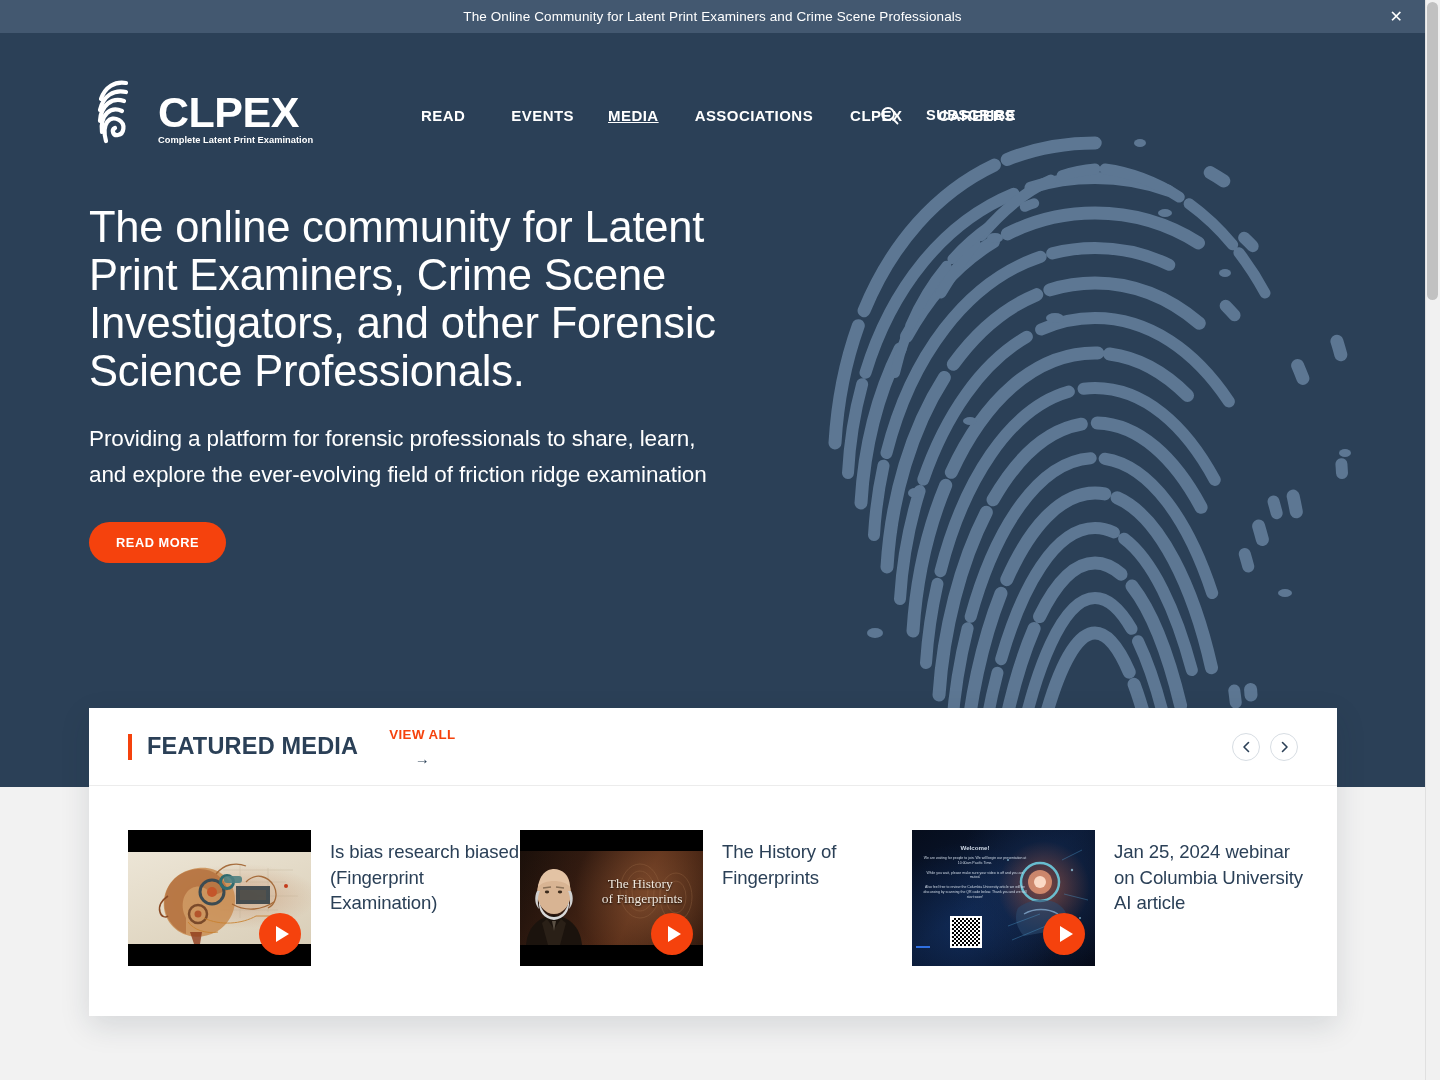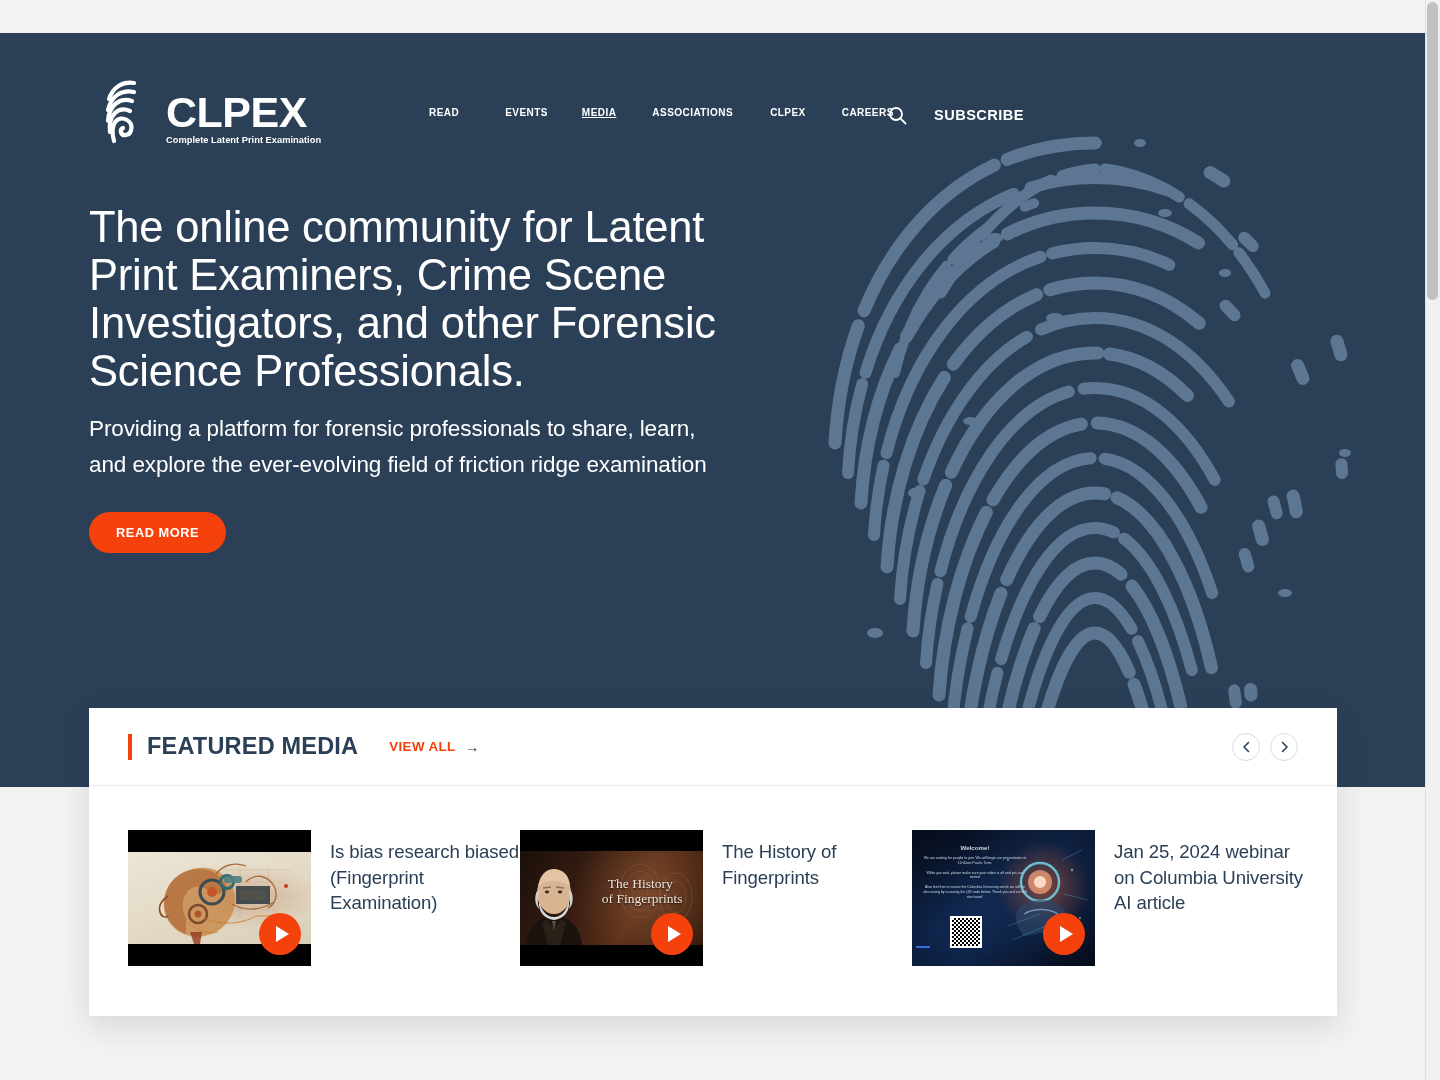--- a/index.html
+++ b/index.html
@@ -50,21 +50,21 @@
     position: absolute;
     right: -20px; top: -60px;
     width: 700px; height: 860px;
     opacity: 1;
     pointer-events: none;
   }
   #fingerprint svg { width: 100%; height: 100%; display: block; }
 
   
   #site-header {
-    position: absolute; top: 0; left: 12px;
+    position: absolute; top: 0; left: 4px;
     width: 1135px; height: 100px;
     display: flex; align-items: center;
     z-index: 5;
   }
   #logo {
     position: absolute; left: 89px; top: 44px;
     display: flex; align-items: flex-end; gap: 9px;
     cursor: pointer;
   }
   #logo .fp-mark { width: 56px; height: 70px; }
@@ -84,21 +84,21 @@
     line-height: 13px;
     margin-top: 1px;
   }
 
   #mainnav {
     position: absolute; left: 417px; top: 74px;
     display: flex; gap: 0;
   }
   #mainnav a {
     color: #ffffff;
-    font-size: 10px;
+    font-size: 15px;
     font-weight: 700;
     letter-spacing: .45px;
     text-decoration: none;
     padding: 0 30px 0 0;
     white-space: nowrap;
     cursor: pointer;
   }
   #mainnav a:nth-child(1) { padding-right: 38px; }
   #mainnav a:nth-child(2) { padding-right: 34px; margin-left: 8px; }
   #mainnav a:nth-child(3) { padding-right: 36px; text-decoration: underline; }
@@ -127,21 +127,21 @@
   }
   #hero-title {
     color: #ffffff;
     font-size: 43.5px;
     font-weight: 400;
     line-height: 48px;
     letter-spacing: -0.2px;
   }
   #hero-sub {
     color: #ffffff;
-    margin-top: 16px;
+    margin-top: 26px;
     font-size: 22.5px;
     font-weight: 400;
     line-height: 36px;
     letter-spacing: -0.1px;
     width: 630px;
   }
   #read-more {
     display: inline-block;
     margin-top: 29px;
     background: #f5420d;
@@ -178,21 +178,21 @@
   }
   #featured-head .title {
     color: #2b4057;
     font-size: 23.5px;
     font-weight: 700;
     letter-spacing: .2px;
   }
   #featured-head .viewall {
     margin-left: 31px;
     display: flex; align-items: center; gap: 9px;
-    cursor: pointer; text-decoration: none;
+    cursor: pointer; text-decoration: none; flex-direction: column;
   }
   #featured-head .viewall .txt {
     color: #f5420d; font-size: 13.3px; font-weight: 700; letter-spacing: .4px;
   }
   #featured-head .viewall .arrow {
     color: #2b4057; font-size: 15px; line-height: 1;
   }
   #carousel-nav {
     position: absolute; right: 39px; top: 50%;
     transform: translateY(-50%);
@@ -334,20 +334,24 @@
     position: absolute; right: 2px; top: 2px;
     width: 11px; height: 298px;
     background: #c1c1c1; border-radius: 6px;
   }
 </style>
 </head>
 <body>
 
 <div id="viewport">
 
+  <div id="announce">
+    <span class="msg">The Online Community for Latent Print Examiners and Crime Scene Professionals</span>
+    <span class="close">✕</span>
+  </div>
 
   <div id="hero">
 
     <div id="fingerprint">
       <svg viewBox="0 0 700 860" preserveAspectRatio="xMidYMid slice" aria-hidden="true">
         <defs>
           <clipPath id="fpclip">
             <path d="M350 70 C180 70 70 230 70 430 C70 630 140 800 200 900 L500 900 C560 800 630 630 630 430 C630 230 520 70 350 70 Z"></path>
           </clipPath>
         </defs>

